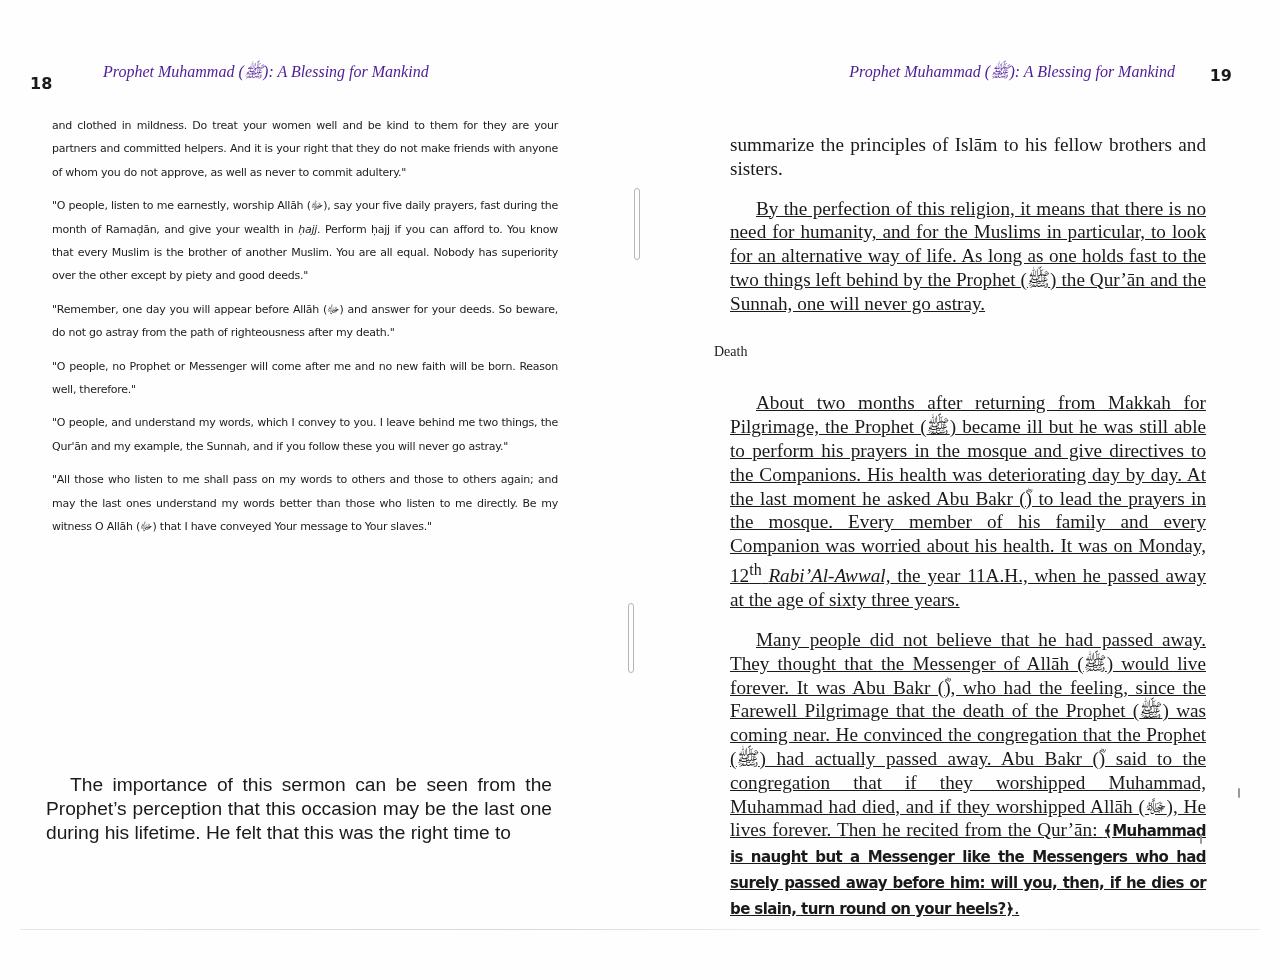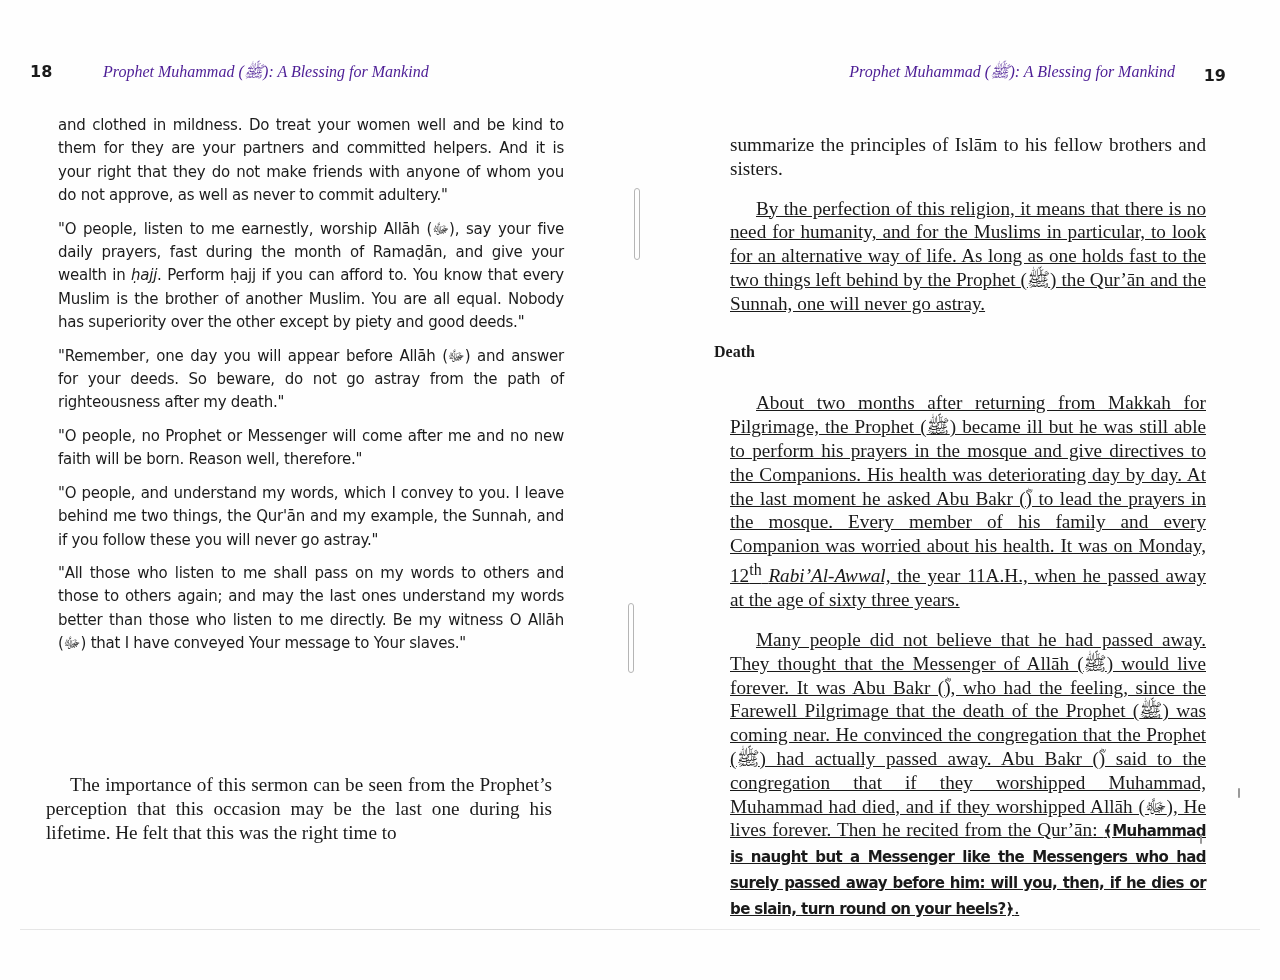--- a/index.html
+++ b/index.html
@@ -3,39 +3,39 @@
   <meta charset="utf-8">
   <style>
     html, body { margin: 0; padding: 0; background: #ffffff; }
     body { width: 1280px; height: 980px; position: relative; overflow: hidden; }
     .spread { position: absolute; inset: 0; background: #fefefe; }
     .page { position: absolute; top: 0; height: 980px; }
     .page-left { left: 0; width: 640px; }
     .page-right { left: 640px; width: 640px; }
 
     .running-head { position: absolute; top: 62px; font-family: "Liberation Serif", serif; font-style: italic; font-size: 16px; color: #4c1d95; white-space: nowrap; text-align: center; }
-    .page-number { position: absolute; top: 62px; font-family: "DejaVu Sans", sans-serif; font-size: 16px; font-weight: bold; color: #1a1a1a; }
+    .page-number { position: absolute; top: 74px; font-family: "DejaVu Sans", sans-serif; font-size: 16px; font-weight: bold; color: #1a1a1a; }
     .left-num { left: 30px; }
     .left-head { left: 103px; }
     .right-head { right: 105px; }
     .right-num { left: 1202px; top: 66px; }
-    .page-right .right-num { left: auto; right: 54px; }
+    .page-right .right-num { left: auto; right: 48px; }
 
     
-    .sans-body { position: absolute; left: 52px; width: 506px; top: 114px; font-family: "DejaVu Sans", sans-serif; font-size: 15px; line-height: 23.4px; color: #1c1c1c; letter-spacing: -0.25px; margin-left: 6px; }
+    .sans-body { position: absolute; left: 52px; width: 506px; top: 114px; font-family: "DejaVu Sans", sans-serif; font-size: 11px; line-height: 23.4px; color: #1c1c1c; letter-spacing: -0.25px; }
     .sans-body p { margin: 0 0 10px 0; text-align: justify; }
 
-    .serif-left { position: absolute; left: 46px; width: 506px; top: 773px; font-family: Liberation Serif, serif; font-size: 19.2px; line-height: 24px; color: #1a1a1a; text-align: justify; }
+    .serif-left { position: absolute; left: 46px; width: 506px; top: 773px; font-family: Liberation Sans, sans-serif; font-size: 19.2px; line-height: 24px; color: #1a1a1a; text-align: justify; }
     .serif-left p { margin: 0; text-indent: 24px; }
 
     
     .serif-right { position: absolute; left: 714px; width: 508px; top: 117px; font-family: "Liberation Serif", serif; font-size: 19.2px; line-height: 23.8px; color: #1a1a1a; }
     .serif-right p { margin: 16px; text-align: justify; }
     .serif-right p.indent { text-indent: 26px; text-decoration: underline; }
-    .section-heading { font-family: "Liberation Serif", serif; font-weight: bold; font-size: 16px; margin: 24px 0 28px 0; color: #1a1a1a; }
+    .section-heading { font-family: "Liberation Serif", serif; font-weight: normal; font-size: 14px; margin: 24px 0 28px 0; color: #1a1a1a; }
     .quran { font-family: "DejaVu Sans", sans-serif; font-size: 15px; font-weight: bold; letter-spacing: -0.6px; }
     sup { font-size: 16px; }
     em { font-style: italic; }
 
     .gutter-mark { position: absolute; width: 4px; border: 1px solid #b5b5b5; border-radius: 3px; background: transparent; }
     .gm1 { left: 634px; top: 188px; height: 70px; }
     .gm2 { left: 628px; top: 603px; height: 68px; }
     .bottom-edge { position: absolute; left: 20px; right: 20px; top: 929px; height: 1px; background: linear-gradient(to right, #e6e6e6, #d8d8d8 40%, #ececec 60%, #e8e8e8); }
     .speck { position: absolute; width: 2px; height: 10px; background: #999; border-radius: 1px; }
   </style>

